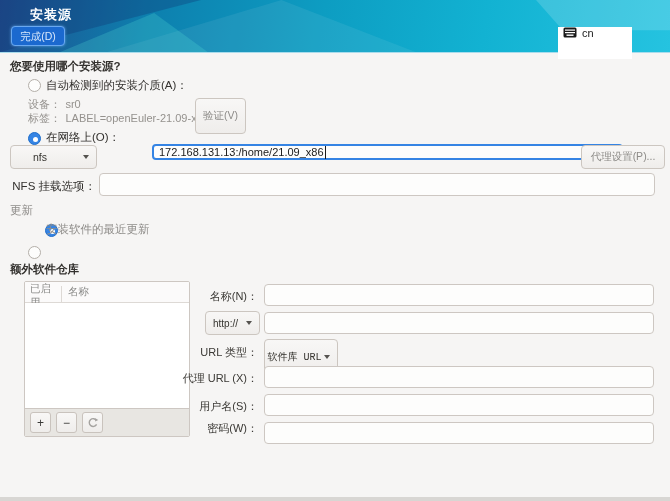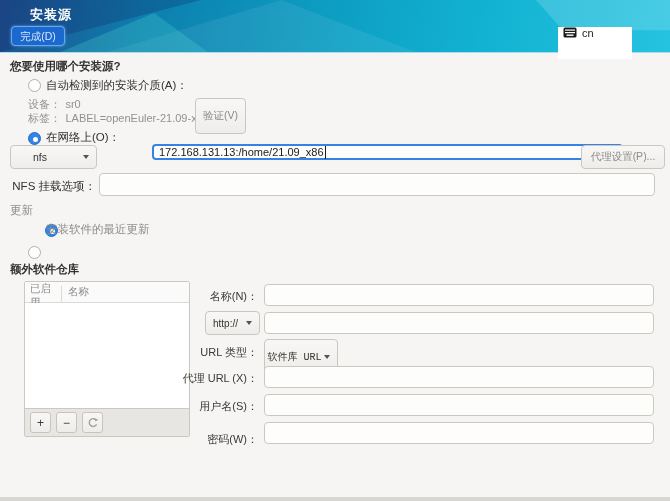--- a/index.html
+++ b/index.html
@@ -91,21 +91,21 @@
   .http-cmb  { left:205px; top:311px; width:55px; height:24px; }
   .http-cmb .c-text { font-size:10px; text-align:left; padding-left:7px; }
   .url-inp2  { left:264px; top:312px; width:390px; height:22px; }
   .type-lbl  { left:180px; top:345px; }
   .type-cmb  { left:264px; top:339px; width:74px; height:36px;font-family:Liberation Mono, monospace; }
   .type-cmb .c-text { font-size:10px; }
   .proxy-lbl { left:180px; top:371px; }
   .proxy-inp { left:264px; top:366px; width:390px; height:22px; }
   .user-lbl  { left:180px; top:399px; }
   .user-inp  { left:264px; top:394px; width:390px; height:22px; }
-  .pass-lbl  { left:180px; top:432px; }
+  .pass-lbl  { left:180px; top:421px; }
   .pass-inp  { left:264px; top:422px; width:390px; height:22px; }
 
   .bottom-strip { left:0; top:497px; width:670px; height:4px; background:#d8d6d3; }
 </style>
 </head>
 <body>
 
 <div class="screen">
 
   

